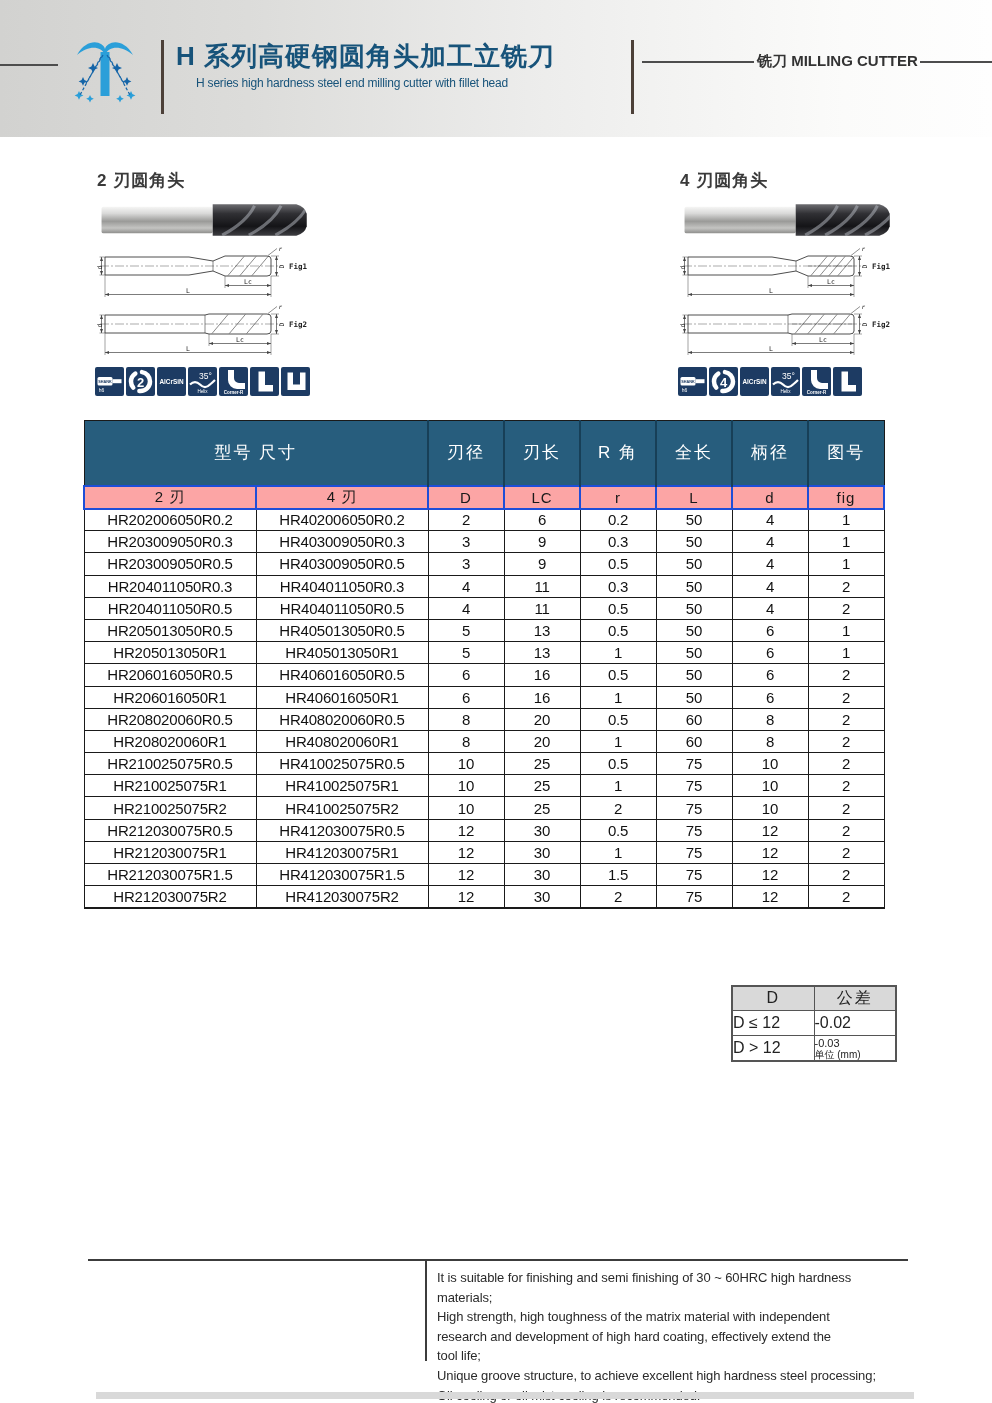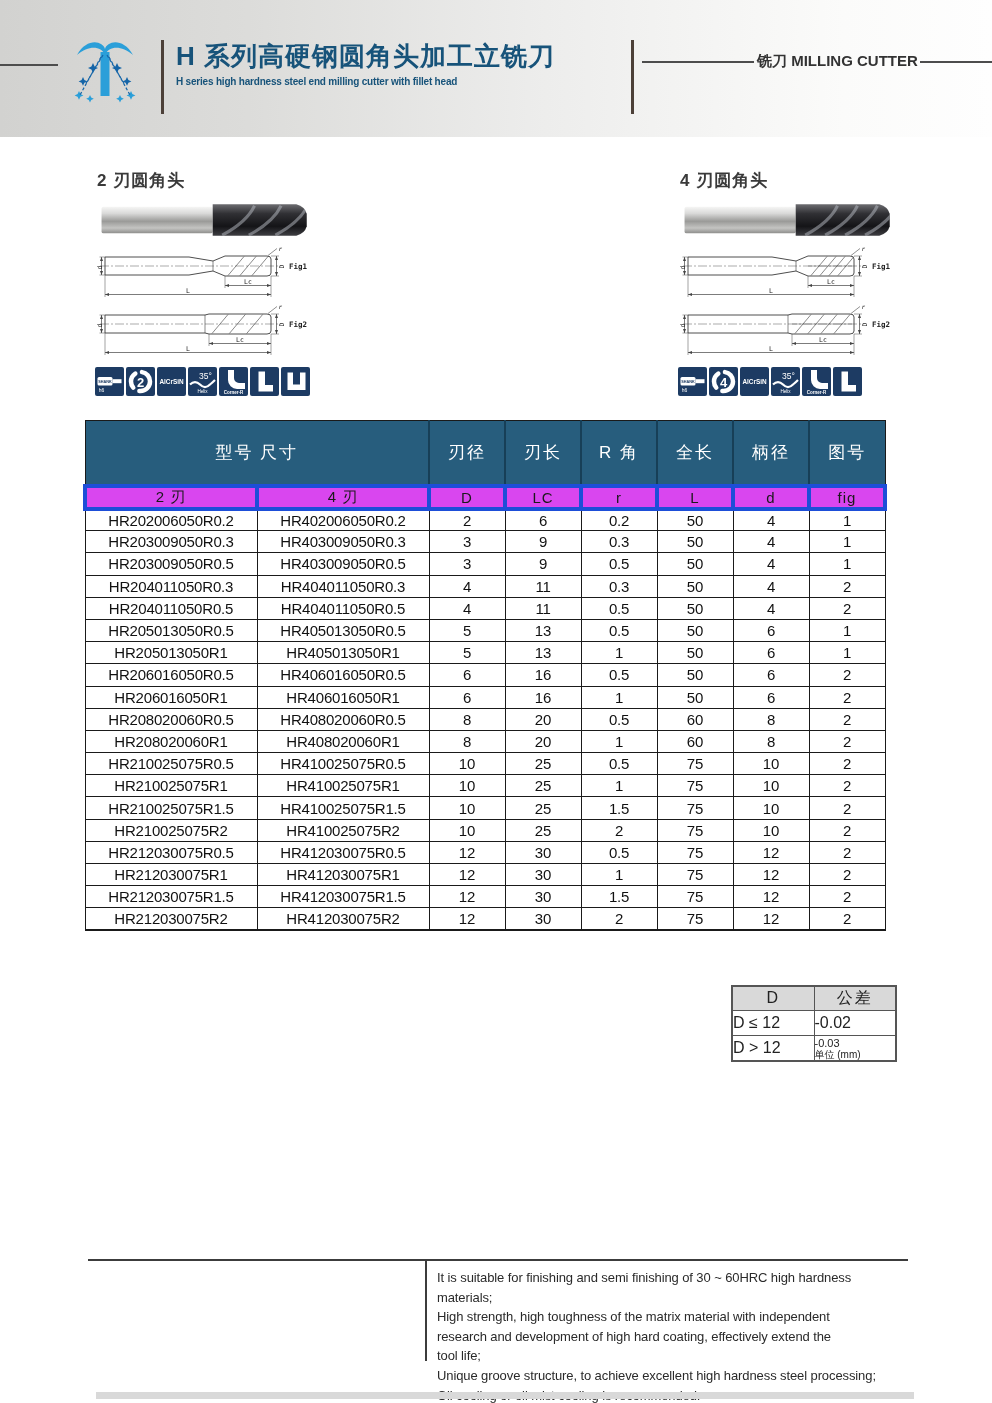--- a/index.html
+++ b/index.html
@@ -12,21 +12,21 @@
           background:linear-gradient(90deg,#d2d2d0 0%,#dcdcda 25%,#ededec 55%,#fbfbfa 85%,#fefefe 100%); }
   .hline { position:absolute; height:2px; background:#4d4d4d; }
   .hline-left  { left:0;   top:64px; width:58px; }
   .hline-mid   { left:642px; top:61px; width:112px; }
   .hline-right { left:920px; top:61px; width:72px; }
   .logo { position:absolute; left:73px; top:33px; width:64px; height:82px; }
   .vbar { position:absolute; top:40px; width:3px; height:74px; background:#4c4038; }
   .vbar-1 { left:161px; } .vbar-2 { left:631px; }
   .title-block { position:absolute; left:176px; top:41px; width:450px; }
   .title-zh { font-size:26px; font-weight:bold; color:#17537a; letter-spacing:1px; line-height:30px; white-space:nowrap; }
-  .title-en { font-size:10px; font-weight:bold; color:#17537a; margin-top:5px; white-space:nowrap; letter-spacing:-0.2px; }
+  .title-en { font-size:12px; font-weight:normal; color:#17537a; margin-top:5px; white-space:nowrap; letter-spacing:-0.2px;margin-left:20px; }
   .corner-label { position:absolute; left:757px; top:52px; font-size:15px; font-weight:bold; color:#333; white-space:nowrap; }
 
   
   .product { position:absolute; top:165px; width:236px; height:240px; }
   .product-left  { left:95px;text-decoration:underline; }
   .product-right { left:678px; }
   .product-title { position:absolute; left:2px; top:4px; font-size:17px; font-weight:bold; color:#3a3a3a; letter-spacing:1px; }
   .photo   { position:absolute; left:0; top:36px; width:224px; height:38px; }
   .photo svg { width:100%; height:100%; display:block; }
   .drawing { position:absolute; left:2px; width:234px; height:56px; }
@@ -36,22 +36,22 @@
   .badge { width:29px; height:29px; background:#1d3b63; border-radius:2px; }
   .badge svg { width:100%; height:100%; display:block; }
 
   
   .spec-table { position:absolute; left:83px; top:420px; width:800px; border-collapse:collapse; table-layout:fixed;
                 border:1px solid #1a1a1a; }
   .spec-table col.c-model { width:172px; } .spec-table col.c-val { width:76px; }
   .spec-table tr.head-teal th { background:#275d7d; color:#fff; font-size:17px; font-weight:normal; height:65px;
                 border-left:2px solid #173f57; letter-spacing:2px; }
   .spec-table tr.head-teal th:first-child { border-left:none; }
-  .spec-table tr.head-sub th { background:#d946ef; font-size:15px; font-weight:normal; height:23px;
-                border:4px solid #1d4ed8; letter-spacing:1px; }
+  .spec-table tr.head-sub th { background:#fca5a5; font-size:15px; font-weight:normal; height:23px;
+                border:2px solid #1d4ed8; letter-spacing:1px; }
   .spec-table td { border:1px solid #1a1a1a; text-align:center; font-size:15px; height:22.2px; padding:0;
                 color:#111; letter-spacing:-0.2px; }
   .spec-table { border-bottom:2px solid #1a1a1a; }
 
   
   .tol-table { position:absolute; left:731px; top:985px; width:166px; border-collapse:collapse; table-layout:fixed;
                border:2px solid #555; }
   .tol-table th { background:#d9d9d9; font-size:16px; font-weight:normal; height:24px; border:1px solid #555; color:#222; letter-spacing:2px; }
   .tol-table td { background:#fff; border:1px solid #555; height:25px; font-size:16px; color:#222; padding:0; }
   .tol-table td .tol-small { font-size:11px; line-height:11px; padding-top:2px; }
@@ -566,30 +566,20 @@
           <td>HR210025075R1</td>
           <td>HR410025075R1</td>
           <td>10</td>
           <td>25</td>
           <td>1</td>
           <td>75</td>
           <td>10</td>
           <td>2</td>
         </tr>
         <tr>
-          <td>HR210025075R1.5</td>
-          <td>HR410025075R1.5</td>
-          <td>10</td>
-          <td>25</td>
-          <td>1.5</td>
-          <td>75</td>
-          <td>10</td>
-          <td>2</td>
-        </tr>
-        <tr>
           <td>HR210025075R2</td>
           <td>HR410025075R2</td>
           <td>10</td>
           <td>25</td>
           <td>2</td>
           <td>75</td>
           <td>10</td>
           <td>2</td>
         </tr>
         <tr>

